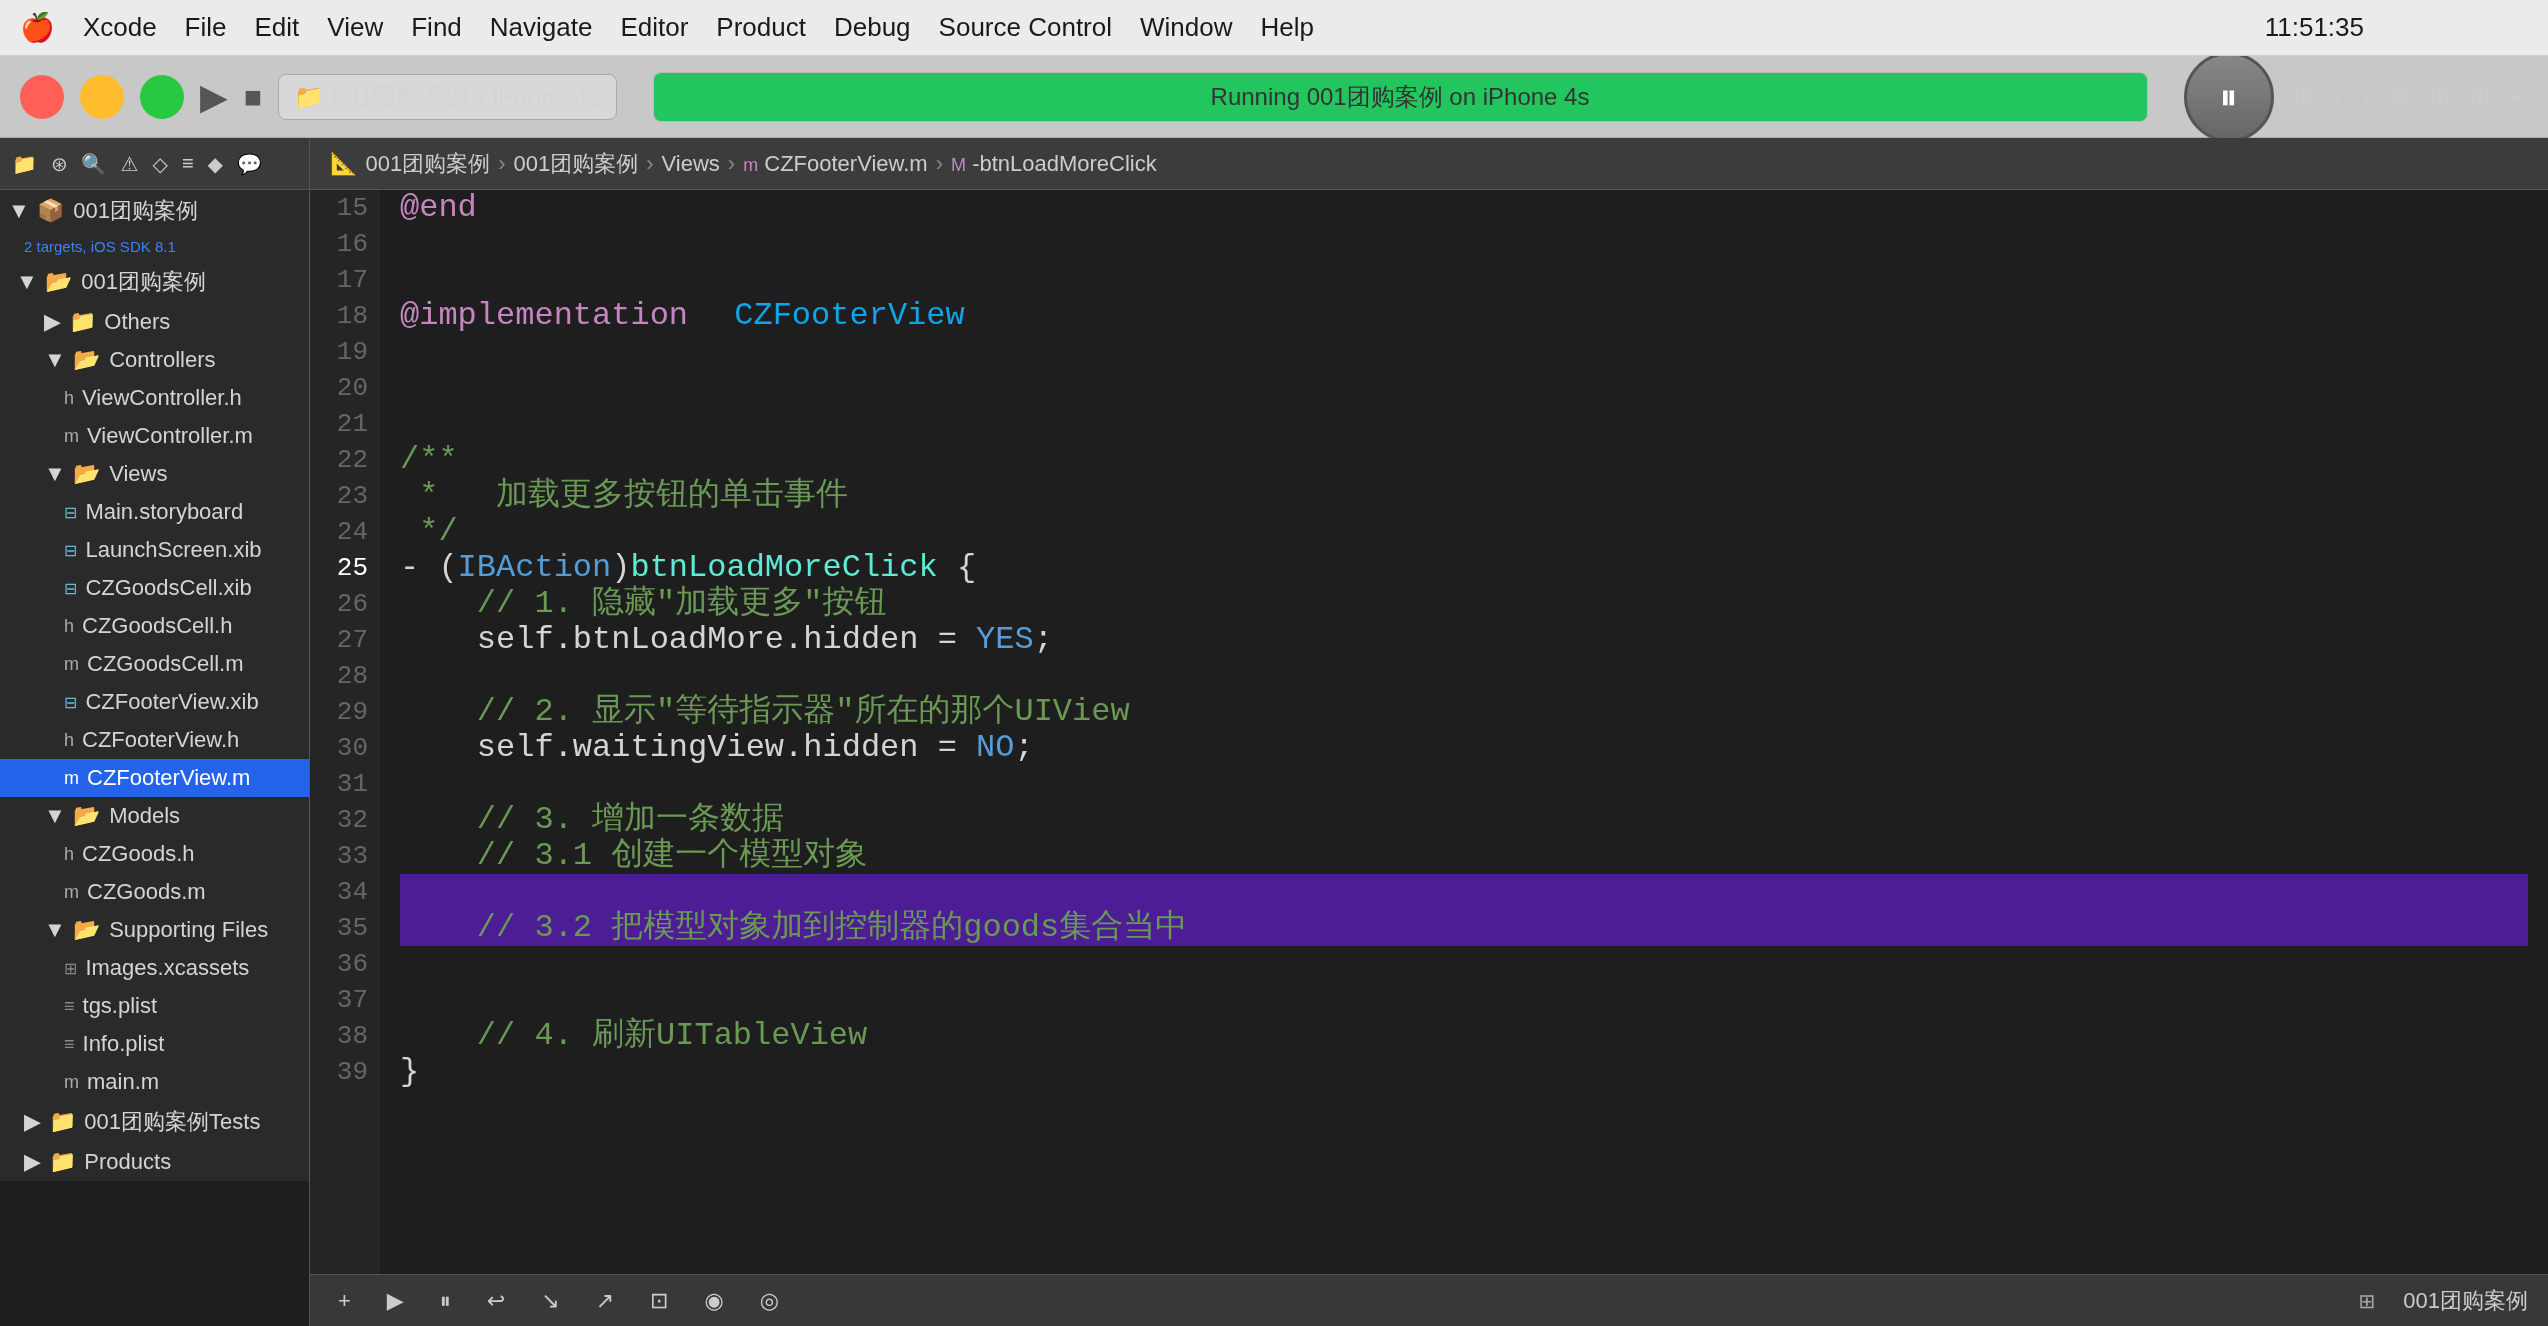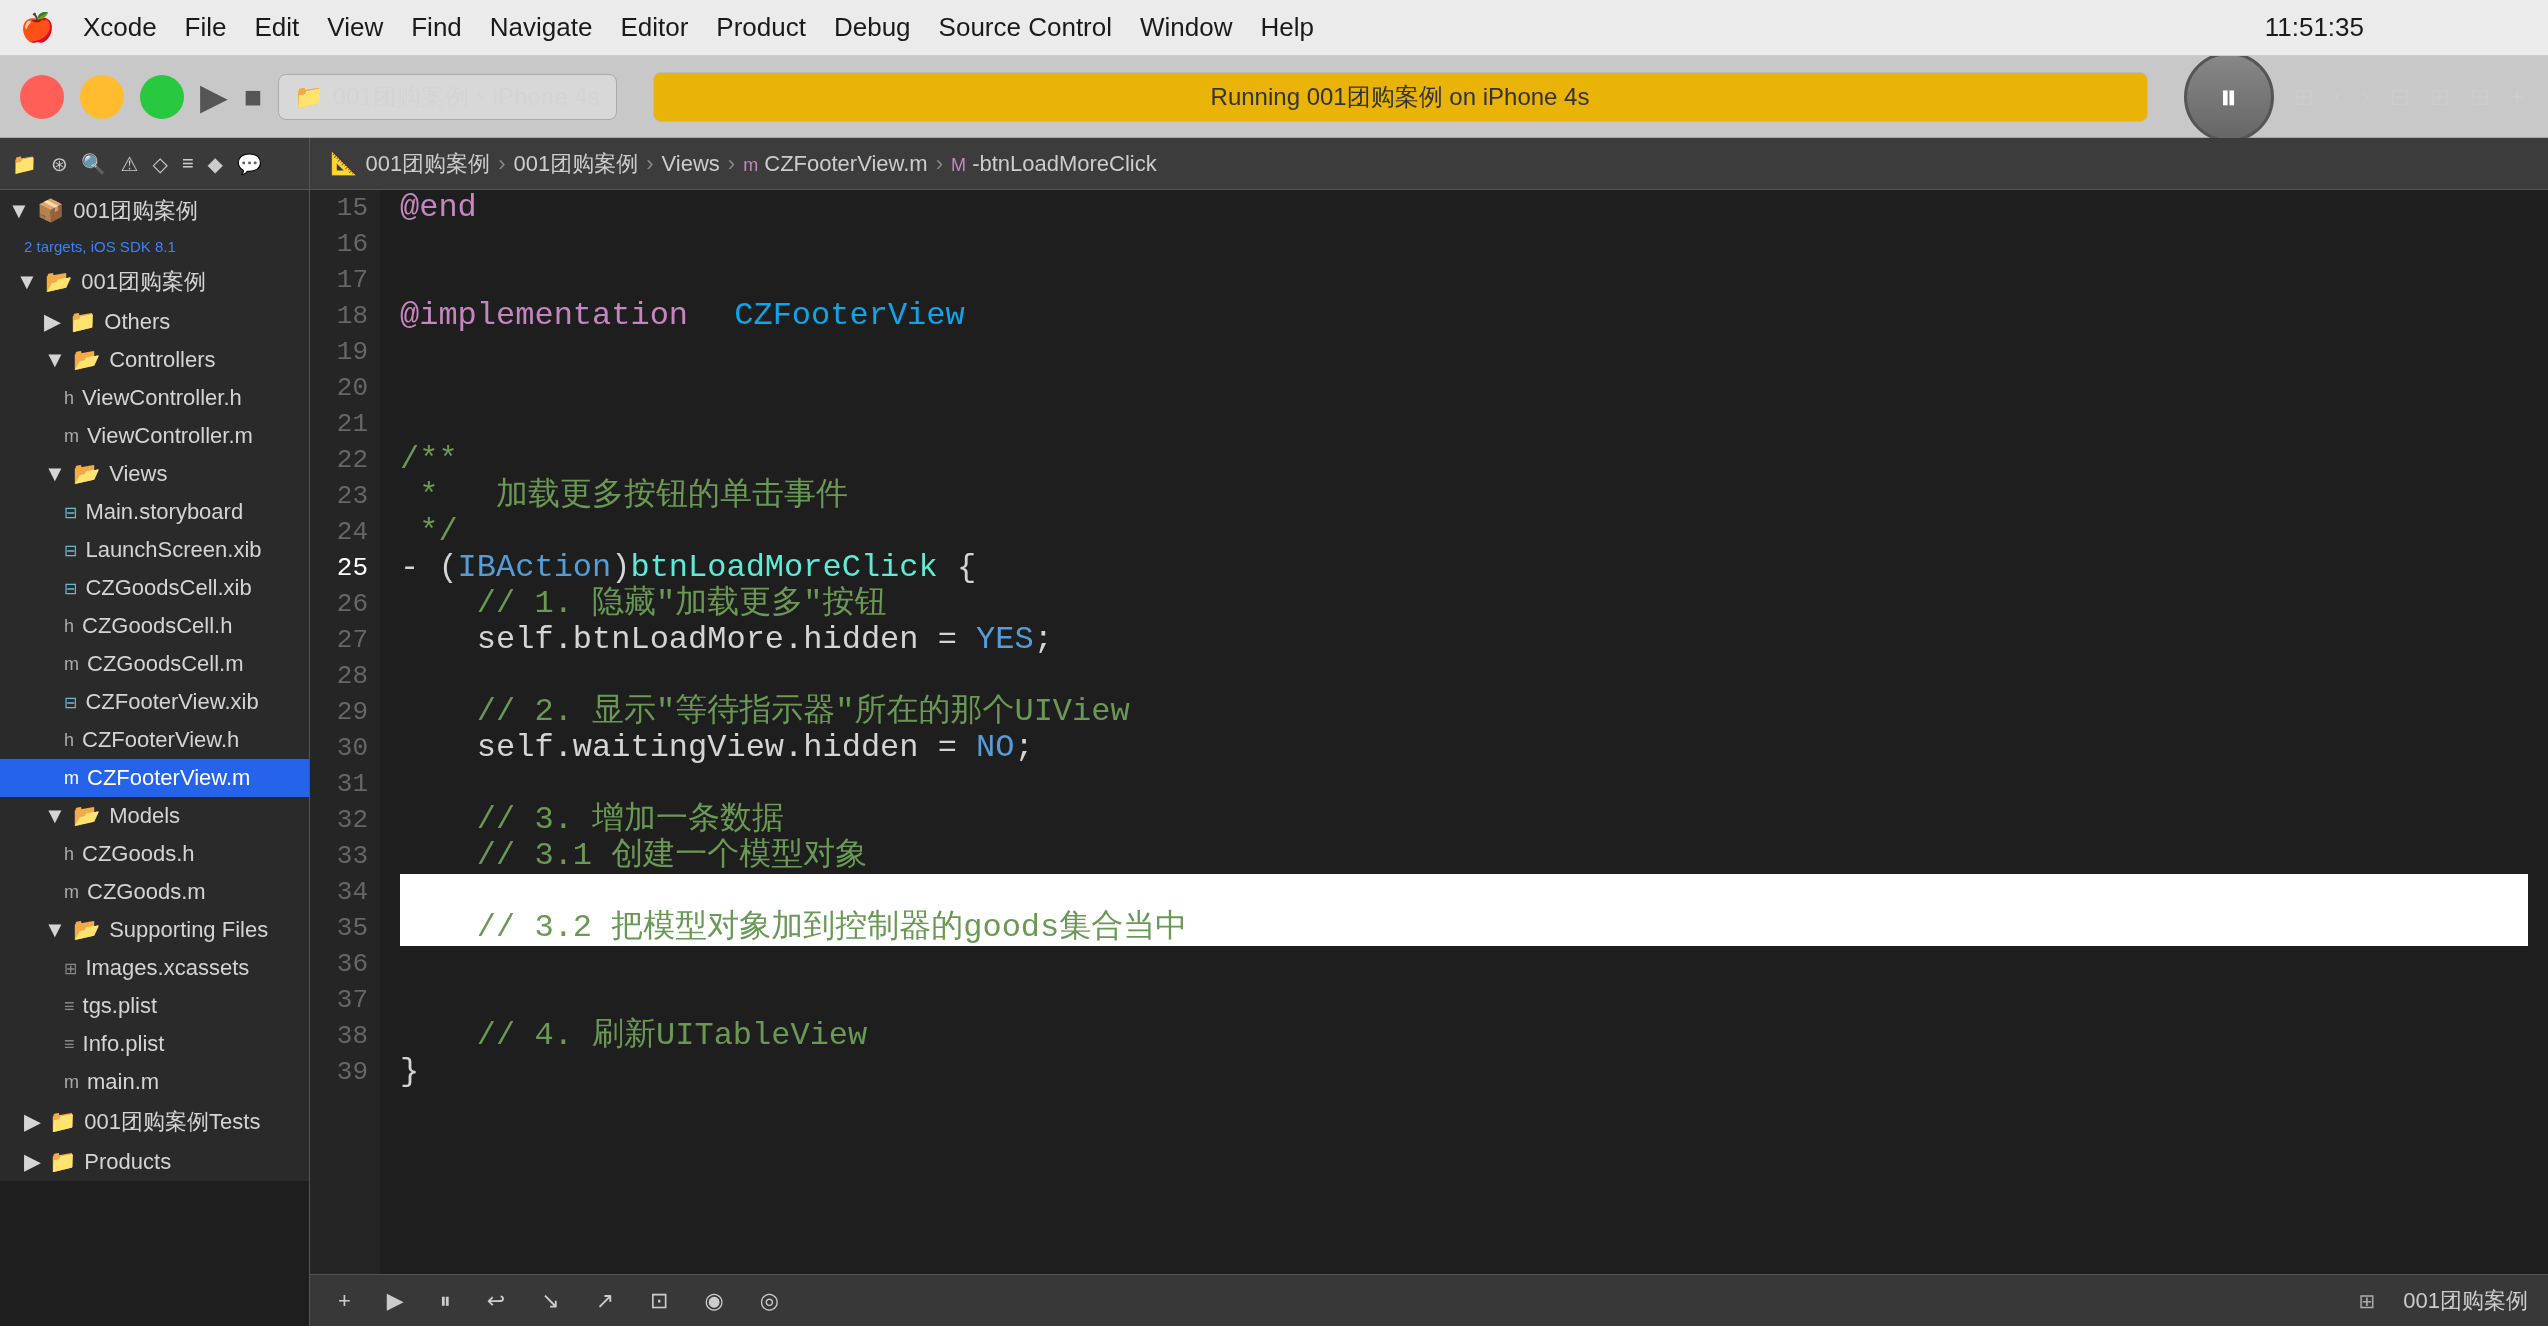--- a/index.html
+++ b/index.html
@@ -88,21 +88,21 @@
       display: flex;
       align-items: center;
       gap: 8px;
       cursor: pointer;
     }
     .toolbar-status {
       flex: 1;
       text-align: center;
       font-size: 24px;
       color: #333;
-      background: #eab308;
+      background: #22c55e;
       border: 1px solid #bbb;
       border-radius: 8px;
       padding: 8px 20px;
       margin: 0 20px;
     }
     .pause-btn {
       width: 90px;
       height: 90px;
       border-radius: 50%;
       background: linear-gradient(180deg, #888 0%, #666 100%);
@@ -186,21 +186,21 @@
       flex: 1;
       padding: 0 20px;
     }
     .code-line {
       height: 36px;
       line-height: 36px;
       white-space: pre;
       font-size: 32px;
     }
     .code-line.highlighted {
-      background: #ffffff;
+      background: #4c1d95;
     }
 
     
     .kw-purple { color: #c586c0; }
     .kw-blue { color: #569cd6; }
     .comment-green { color: #6a9955; }
     .kw-yellow { color: #5eead4; }
 
     
     .bottom-toolbar {

